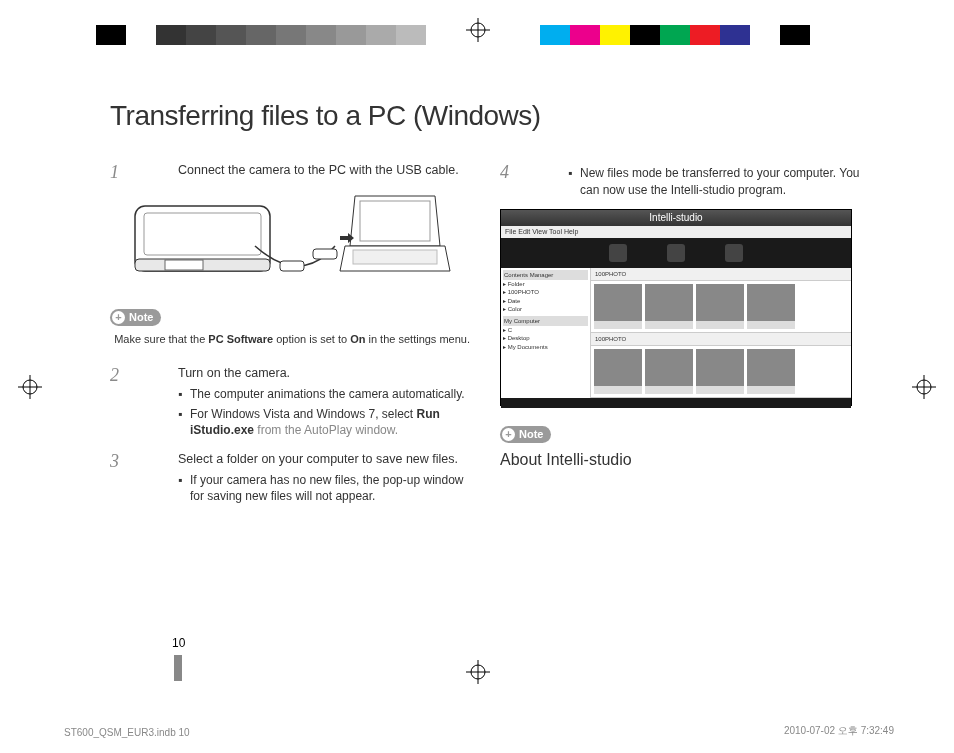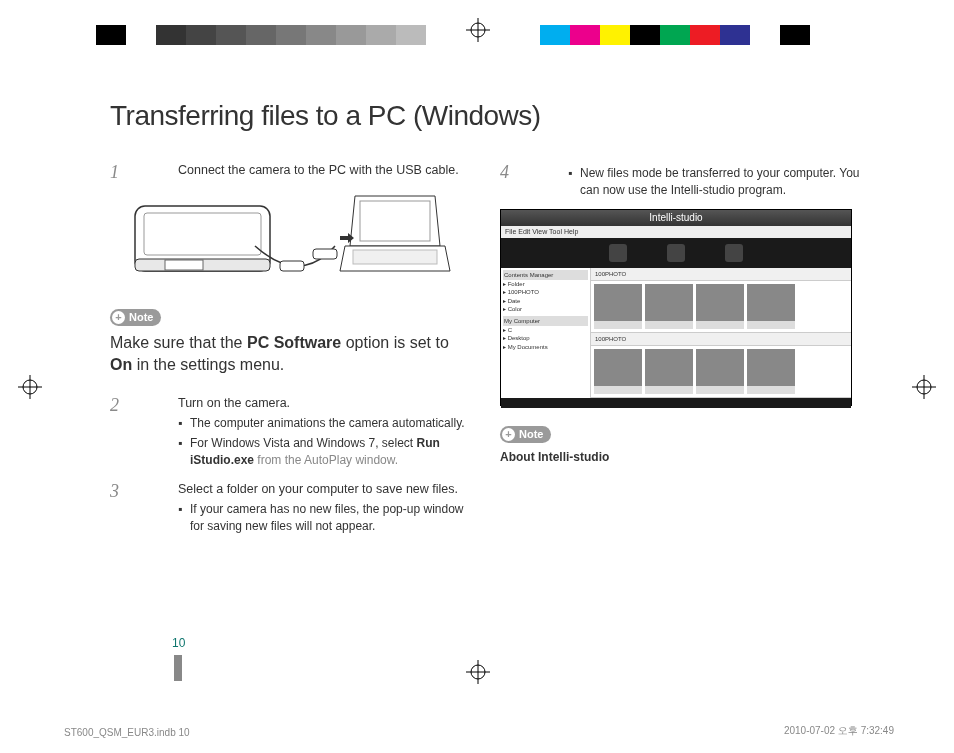--- a/index.html
+++ b/index.html
@@ -118,21 +118,21 @@
     border-radius: 50%;
     width: 13px;
     height: 13px;
     display: inline-flex;
     align-items: center;
     justify-content: center;
     font-size: 11px;
     margin-right: 4px;
     font-weight: bold;
   }
-  .note-text { font-size: 16px; margin-bottom: 18px; }
+  .note-text { font-size: 11px; margin-bottom: 18px; text-align: right; }
   b { font-weight: bold; }
   .screenshot {
     width: 350px;
     height: 195px;
     background: #2a2a2a;
     margin: 5px 0 20px 0;
     position: relative;
     border: 1px solid #000;
   }
   .ss-titlebar { height: 16px; background: linear-gradient(#555,#333); color:#fff; font-size:10px; text-align:center; line-height:16px;}
@@ -145,21 +145,21 @@
   .ss-row { flex:1; border-bottom:1px solid #ccc; display:flex; padding:3px; gap:3px;}
   .ss-row-head { height:12px; background:#f0f0f0; font-size:6px; padding-left:4px; line-height:12px; border-bottom:1px solid #ccc;}
   .thumb { width:48px; background:#888; position:relative;}
   .thumb::after { content:""; position:absolute; bottom:0; left:0; right:0; height:8px; background:#ddd;}
   .ss-footer{ height:10px; background:#1a1a1a;}
   .page-num {
     position: absolute;
     top: 636px;
     left: 172px;
     font-size: 12px;
-    color: #0f766e;
+    color: #000000;
   }
   .page-bar {
     position: absolute;
     top: 655px;
     left: 174px;
     width: 8px;
     height: 26px;
     background: #888;
   }
   .footer-left {
@@ -354,21 +354,21 @@
               </div>
           </div>
         </div>
         <div class="ss-footer"></div>
       </div>
 
       <div class="note-badge">
         <span class="plus">+</span>
         <span>Note</span>
       </div>
-      <div style="font-weight:bold;font-size:12px;margin-bottom:19px;">About Intelli-studio</div>
+      <div style="font-weight:normal;font-size:16px;margin-bottom:19px;">About Intelli-studio</div>
     </div>
   </div>
 </div>
 
 <div class="page-num">10</div>
 <div class="page-bar"></div>
 <div class="footer-left">ST600_QSM_EUR3.indb   10</div>
 <div class="footer-right">2010-07-02   오후 7:32:49</div>
 
 </body></html>

